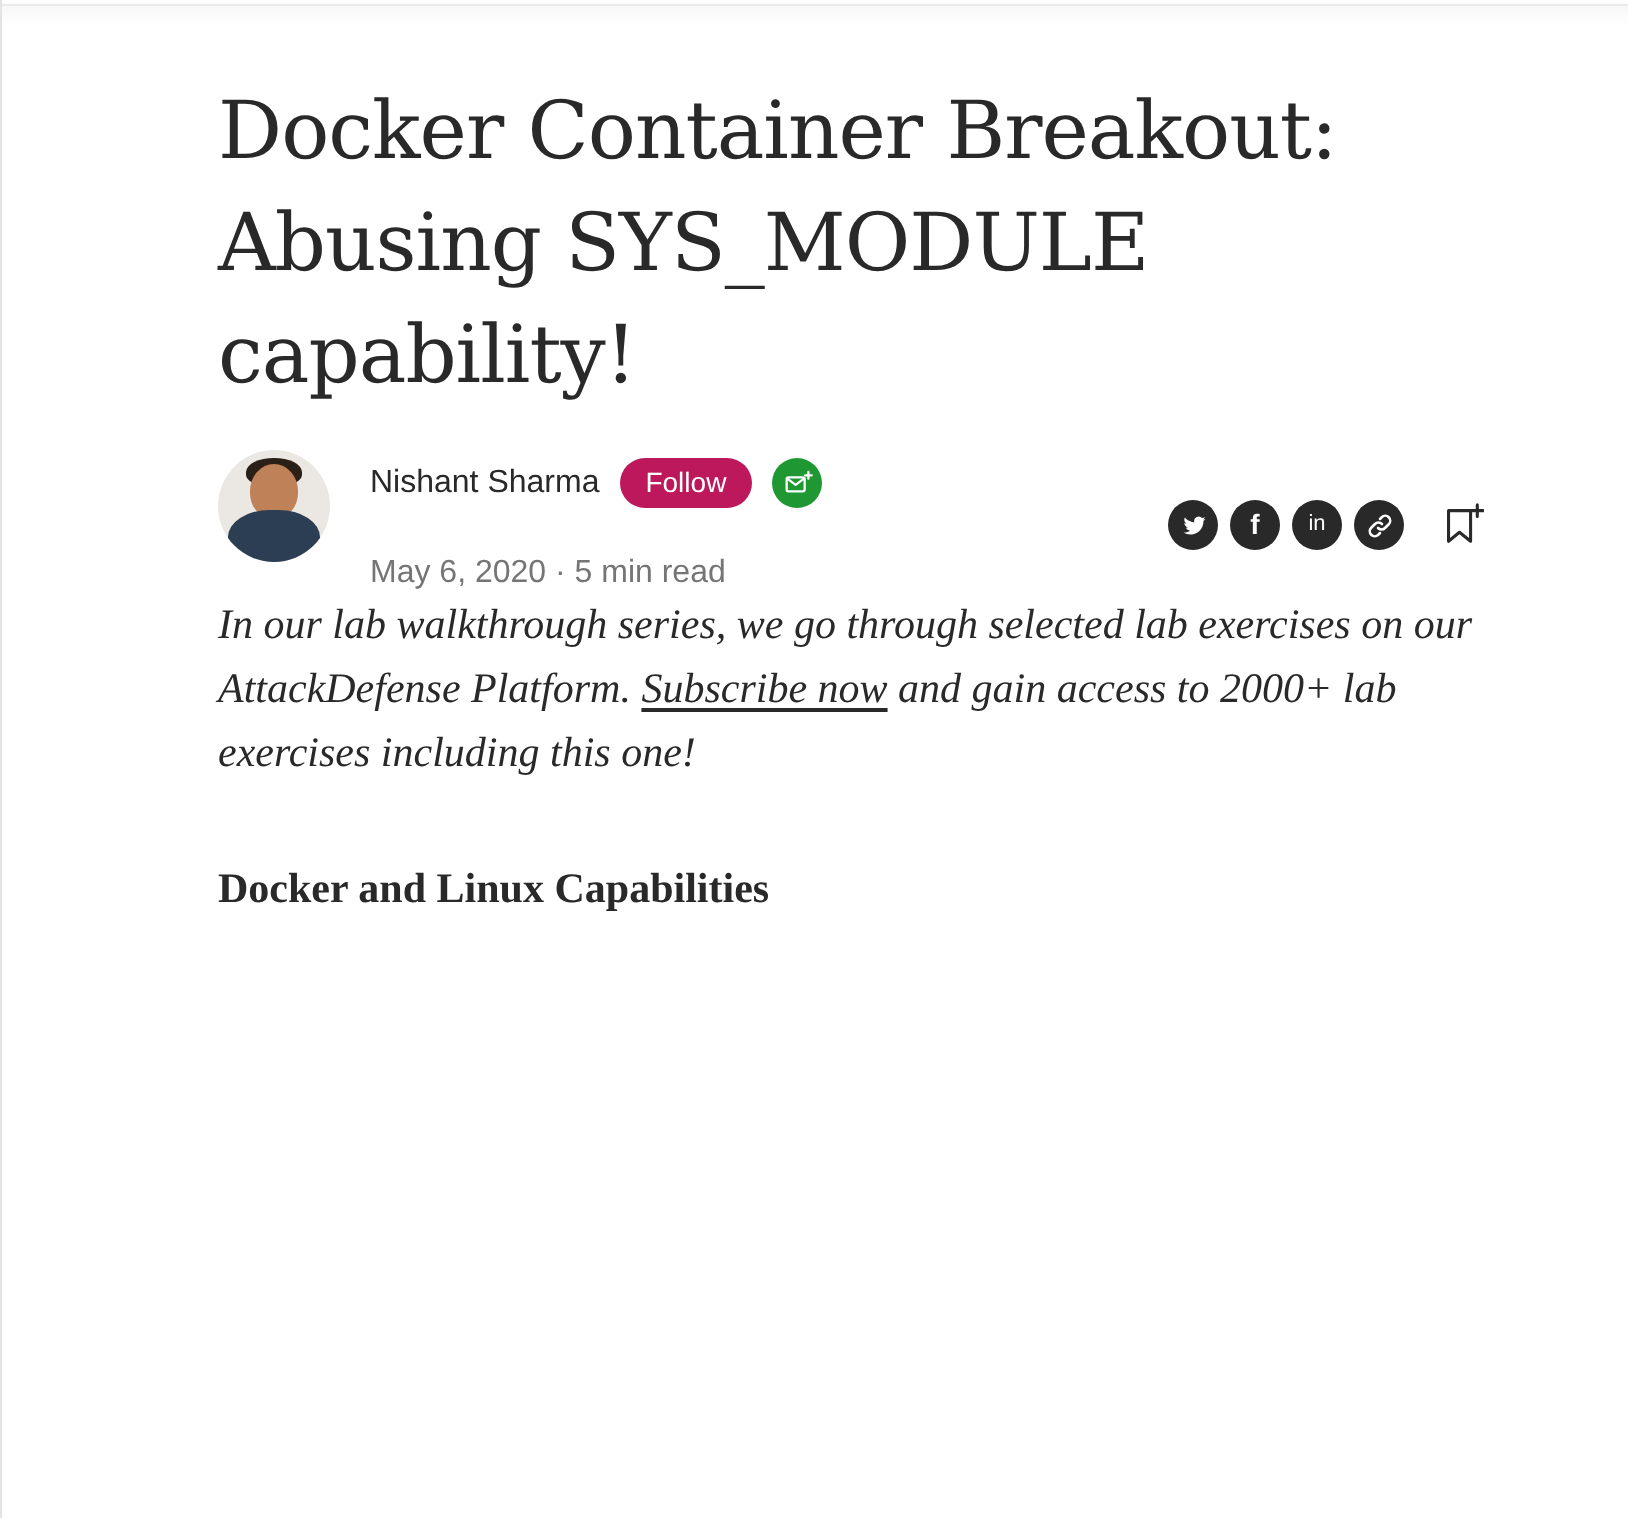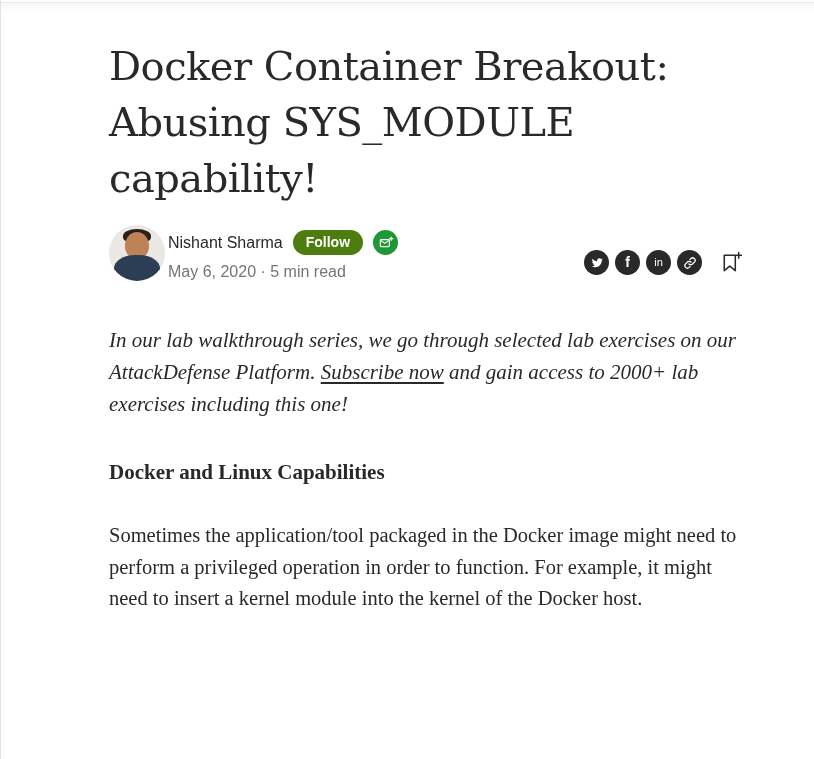--- a/index.html
+++ b/index.html
@@ -22,21 +22,21 @@
     margin-top: 25px;
     max-width: 600px;
     font-family: "DejaVu Serif", serif;
     font-weight: 500;
     font-size: 40px;
     line-height: 1.4;
     letter-spacing: -0.5px;
     color: #292929;
   }
 
-  .byline { margin-top: 19px; display: flex; gap: 3px; align-items: flex-end; }
+  .byline { margin-top: 19px; display: flex; gap: 20px; align-items: flex-start; }
   .avatar {
     width: 56px; height: 56px; border-radius: 50%;
     background: #ebe8e4; position: relative; overflow: hidden; flex: none;
     cursor: pointer;
   }
   .avatar .head {
     position: absolute; left: 16px; top: 7px; width: 24px; height: 27px;
     border-radius: 50% 50% 46% 46%; background: #bf8157;
   }
   .avatar .hair {
@@ -52,41 +52,40 @@
   .author-name { font-size: 16px; color: #292929; cursor: pointer; }
   .follow-btn {
     border: none; border-radius: 99px; padding: 4px 13px 5px;
     font-family: "Liberation Sans", sans-serif; font-size: 14px;
     color: #ffffff; cursor: pointer;
   }
   .mail-btn {
     width: 25px; height: 25px; border-radius: 50%; border: none;
     display: flex; align-items: center; justify-content: center; cursor: pointer;
   }
-  .byline-row2 { margin-top: 8px; font-size: 16px; color: #757575; }
+  .byline-row2 { margin-top: 24px; font-size: 16px; color: #757575; }
 
   .share-row {
     position: absolute; top: 250px; right: 72px;
     display: flex; align-items: center; gap: 6px;
   }
   .share-circle {
     width: 25px; height: 25px; border-radius: 50%;
     background: #292929; border: none; cursor: pointer;
     display: flex; align-items: center; justify-content: center;
     color: #ffffff; padding: 0;
   }
   .share-circle .fb-glyph { font-size: 14px; font-weight: 700; line-height: 1; margin-top: -1px; }
   .share-circle .li-glyph { font-size: 11px; font-weight: 400; line-height: 1; }
   .bookmark-btn {
     background: none; border: none; cursor: pointer; padding: 0;
     margin-left: 11px; display: flex; align-items: center;
   }
 
   .intro {
-    margin-top: 43px;
     max-width: 680px;
     font-family: "Liberation Serif", serif;
     font-style: italic;
     font-size: 21px;
     line-height: 32px;
     color: #292929;
   }
   .intro a {
     color: inherit; text-decoration: underline; text-underline-offset: 3px; cursor: pointer;
   }
@@ -119,40 +118,39 @@
 
   <div class="byline">
     <div class="avatar">
       <div class="hair"></div>
       <div class="head"></div>
       <div class="shirt"></div>
     </div>
     <div class="byline-right">
       <div class="byline-row1">
         <span class="author-name">Nishant Sharma</span>
-        <button class="follow-btn" style="background:#4d7c0f;font-weight:bold;">Follow</button>
+        <button class="follow-btn" style="background:#be185d;">Follow</button>
         <button class="mail-btn" style="background:#1f9732;">
           <span style="display:flex;">
             <svg width="16" height="16" viewBox="0 0 24 24" fill="none" stroke="#ffffff" stroke-width="1.7" stroke-linecap="round" stroke-linejoin="round">
               <rect x="3.5" y="7" width="13.5" height="10.5" rx="1.3"></rect>
               <path d="M4.5 8.4l5.7 4.2 5.8-4.2"></path>
               <path d="M19.8 3v5M17.3 5.5h5"></path>
             </svg>
           </span>
         </button>
       </div>
       <div class="byline-row2">May 6, 2020 · 5 min read</div>
     </div>
   </div>
 
   <p class="intro"><span>In our lab walkthrough series, we go through selected lab exercises on our AttackDefense Platform. </span><a href="#">Subscribe now</a><span> and gain access to 2000+ lab exercises including this one!</span></p>
 
   <h2 class="section-heading">Docker and Linux Capabilities</h2>
 
-  <p class="body-para">Sometimes the application/tool packaged in the Docker image might need to perform a privileged operation in order to function. For example, it might need to insert a kernel module into the kernel of the Docker host.</p>
 
 
 </div>
 
 <div class="share-row">
   <button class="share-circle">
     <span style="display:flex;">
       <svg width="14" height="14" viewBox="0 0 24 24" fill="#ffffff">
         <path d="M22 5.8c-.7.3-1.5.5-2.3.6.8-.5 1.4-1.3 1.7-2.2-.8.5-1.6.8-2.5 1A3.9 3.9 0 0 0 12.1 8c0 .3 0 .6.1.9-3.2-.2-6.1-1.7-8-4.1-.3.6-.5 1.2-.5 1.9 0 1.3.7 2.5 1.7 3.2-.6 0-1.2-.2-1.7-.5v.1c0 1.9 1.3 3.4 3.1 3.8-.3.1-.7.1-1 .1-.2 0-.5 0-.7-.1.5 1.5 1.9 2.6 3.6 2.7-1.3 1-3 1.6-4.8 1.6H3c1.7 1.1 3.8 1.7 6 1.7 7.2 0 11.1-6 11.1-11.1v-.5c.8-.6 1.4-1.3 1.9-2.1z"></path>
       </svg>

